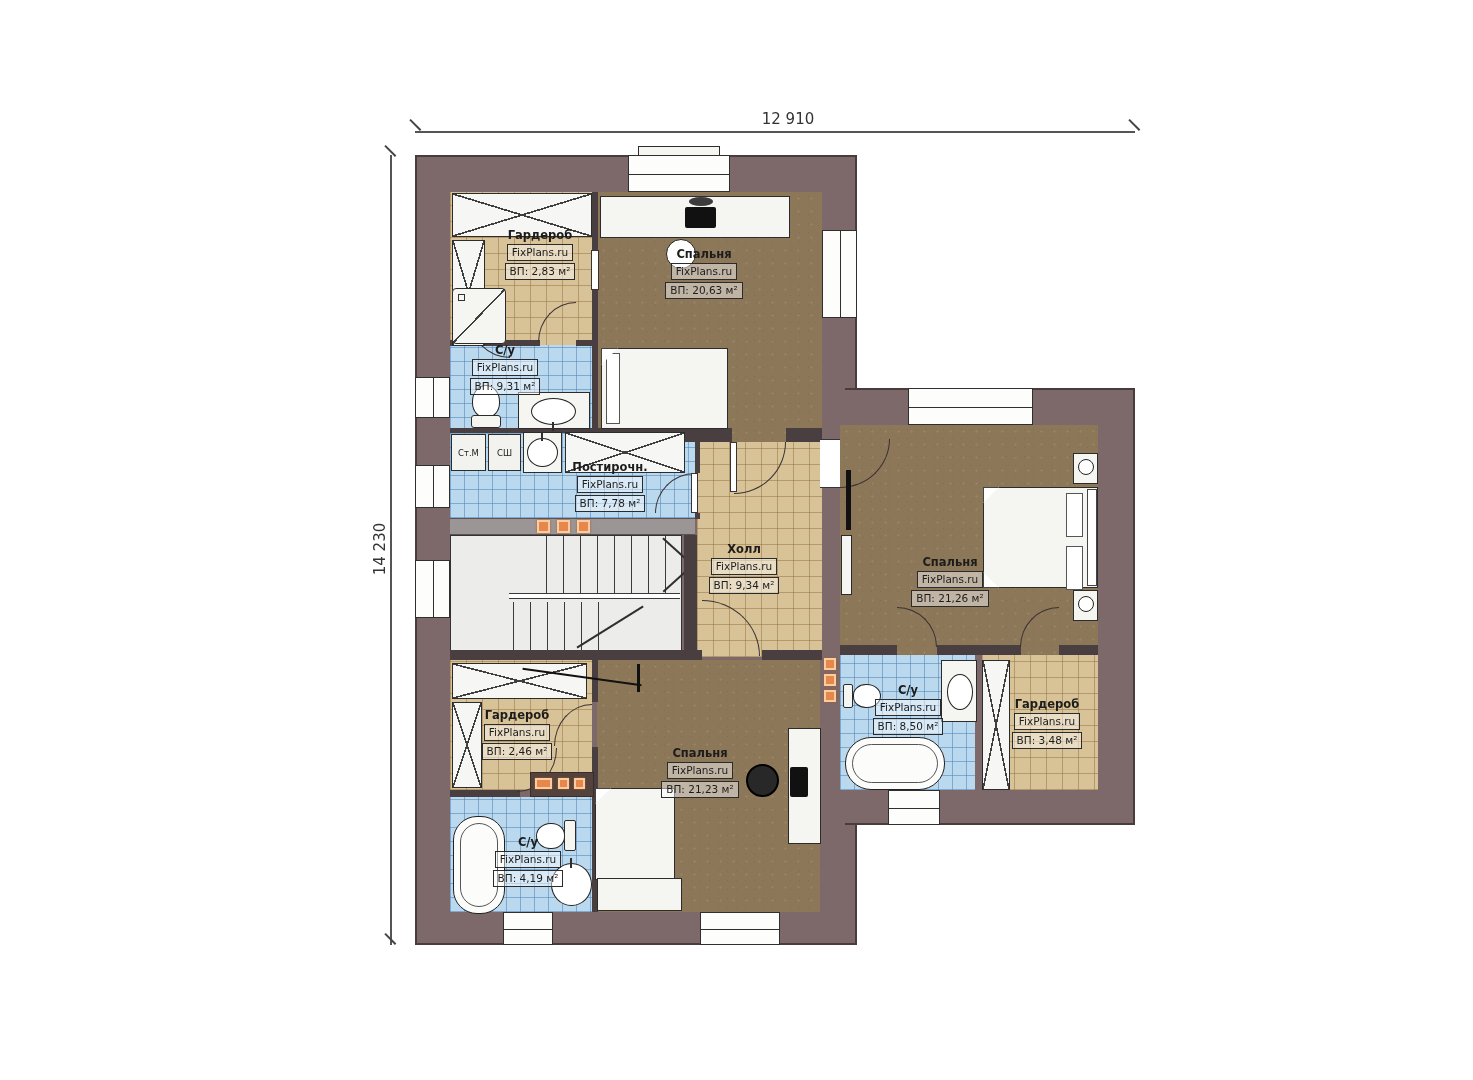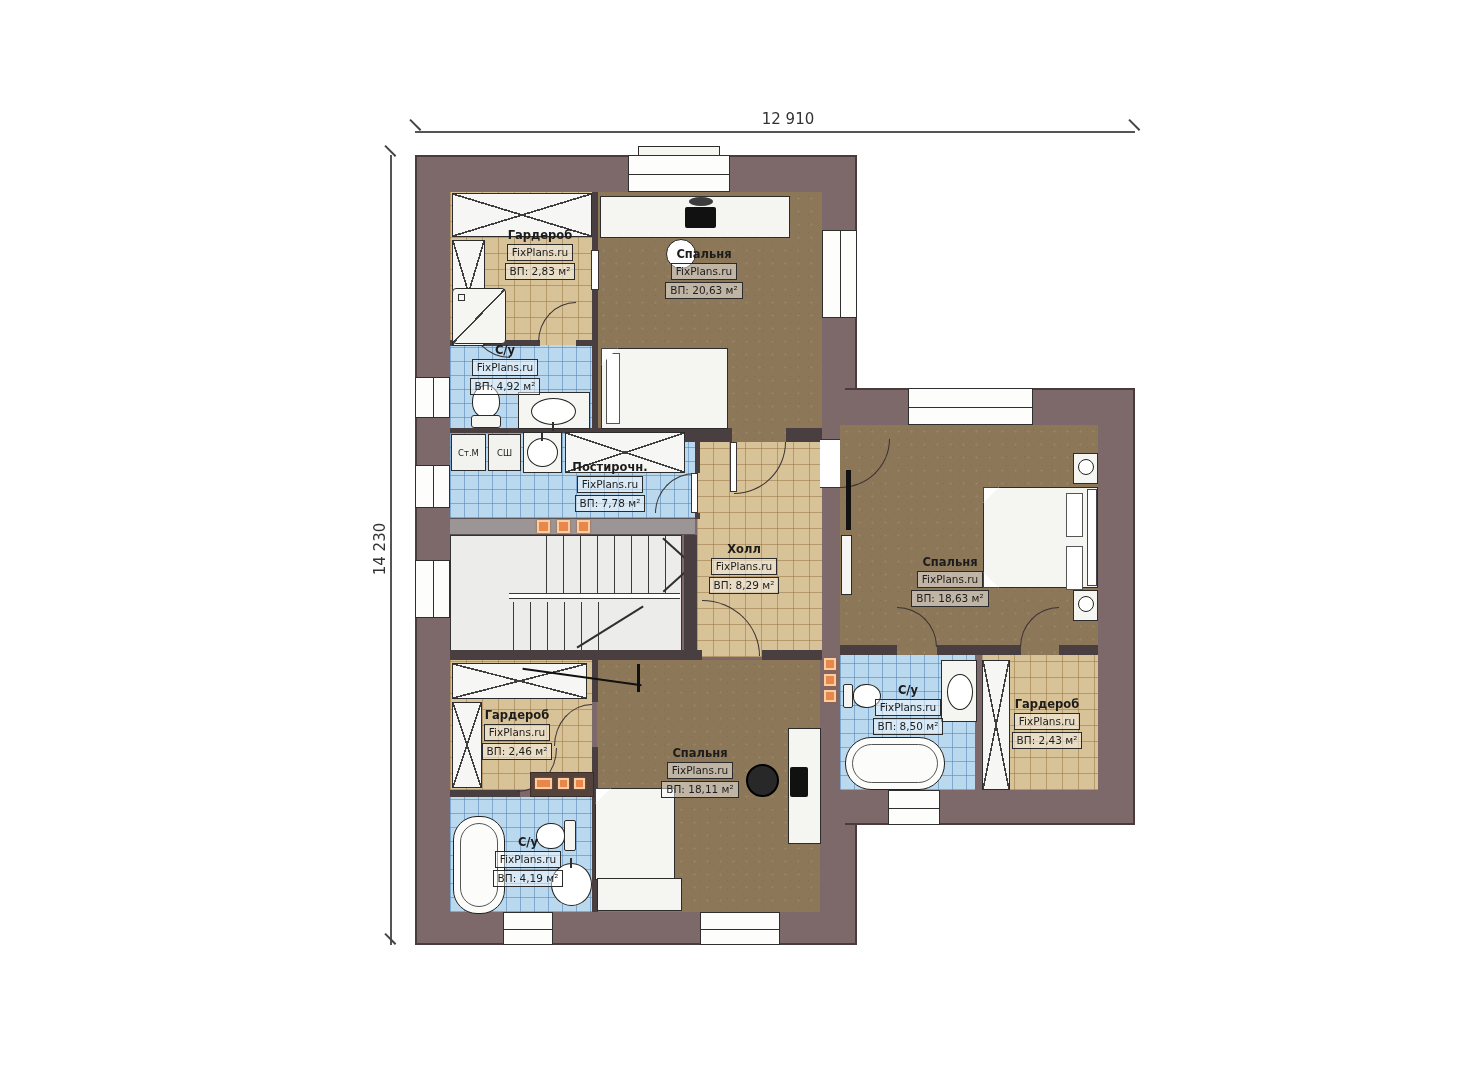--- a/index.html
+++ b/index.html
@@ -222,56 +222,56 @@
     <span class="rbox">ВП: 2,83 м²</span>
   </div>
   <div class="rlabel" style="left:704px;top:248px;">
     <div class="rname">Спальня</div>
     <span class="rbox">FixPlans.ru</span>
     <span class="rbox">ВП: 20,63 м²</span>
   </div>
   <div class="rlabel" style="left:505px;top:344px;">
     <div class="rname">С/у</div>
     <span class="rbox">FixPlans.ru</span>
-    <span class="rbox">ВП: 4,92 м²</span>
+    <span class="rbox">ВП: 9,31 м²</span>
   </div>
   <div class="rlabel" style="left:610px;top:461px;">
     <div class="rname">Постирочн.</div>
     <span class="rbox">FixPlans.ru</span>
     <span class="rbox">ВП: 7,78 м²</span>
   </div>
   <div class="rlabel" style="left:744px;top:543px;">
     <div class="rname">Холл</div>
     <span class="rbox">FixPlans.ru</span>
-    <span class="rbox">ВП: 8,29 м²</span>
+    <span class="rbox">ВП: 9,34 м²</span>
   </div>
   <div class="rlabel" style="left:950px;top:556px;">
     <div class="rname">Спальня</div>
     <span class="rbox">FixPlans.ru</span>
-    <span class="rbox">ВП: 18,63 м²</span>
+    <span class="rbox">ВП: 21,26 м²</span>
   </div>
   <div class="rlabel" style="left:517px;top:709px;">
     <div class="rname">Гардероб</div>
     <span class="rbox">FixPlans.ru</span>
     <span class="rbox">ВП: 2,46 м²</span>
   </div>
   <div class="rlabel" style="left:700px;top:747px;">
     <div class="rname">Спальня</div>
     <span class="rbox">FixPlans.ru</span>
-    <span class="rbox">ВП: 18,11 м²</span>
+    <span class="rbox">ВП: 21,23 м²</span>
   </div>
   <div class="rlabel" style="left:908px;top:684px;">
     <div class="rname">С/у</div>
     <span class="rbox">FixPlans.ru</span>
     <span class="rbox">ВП: 8,50 м²</span>
   </div>
   <div class="rlabel" style="left:1047px;top:698px;">
     <div class="rname">Гардероб</div>
     <span class="rbox">FixPlans.ru</span>
-    <span class="rbox">ВП: 2,43 м²</span>
+    <span class="rbox">ВП: 3,48 м²</span>
   </div>
   <div class="rlabel" style="left:528px;top:836px;">
     <div class="rname">С/у</div>
     <span class="rbox">FixPlans.ru</span>
     <span class="rbox">ВП: 4,19 м²</span>
   </div>
 
 </div>
 
 </body></html>

